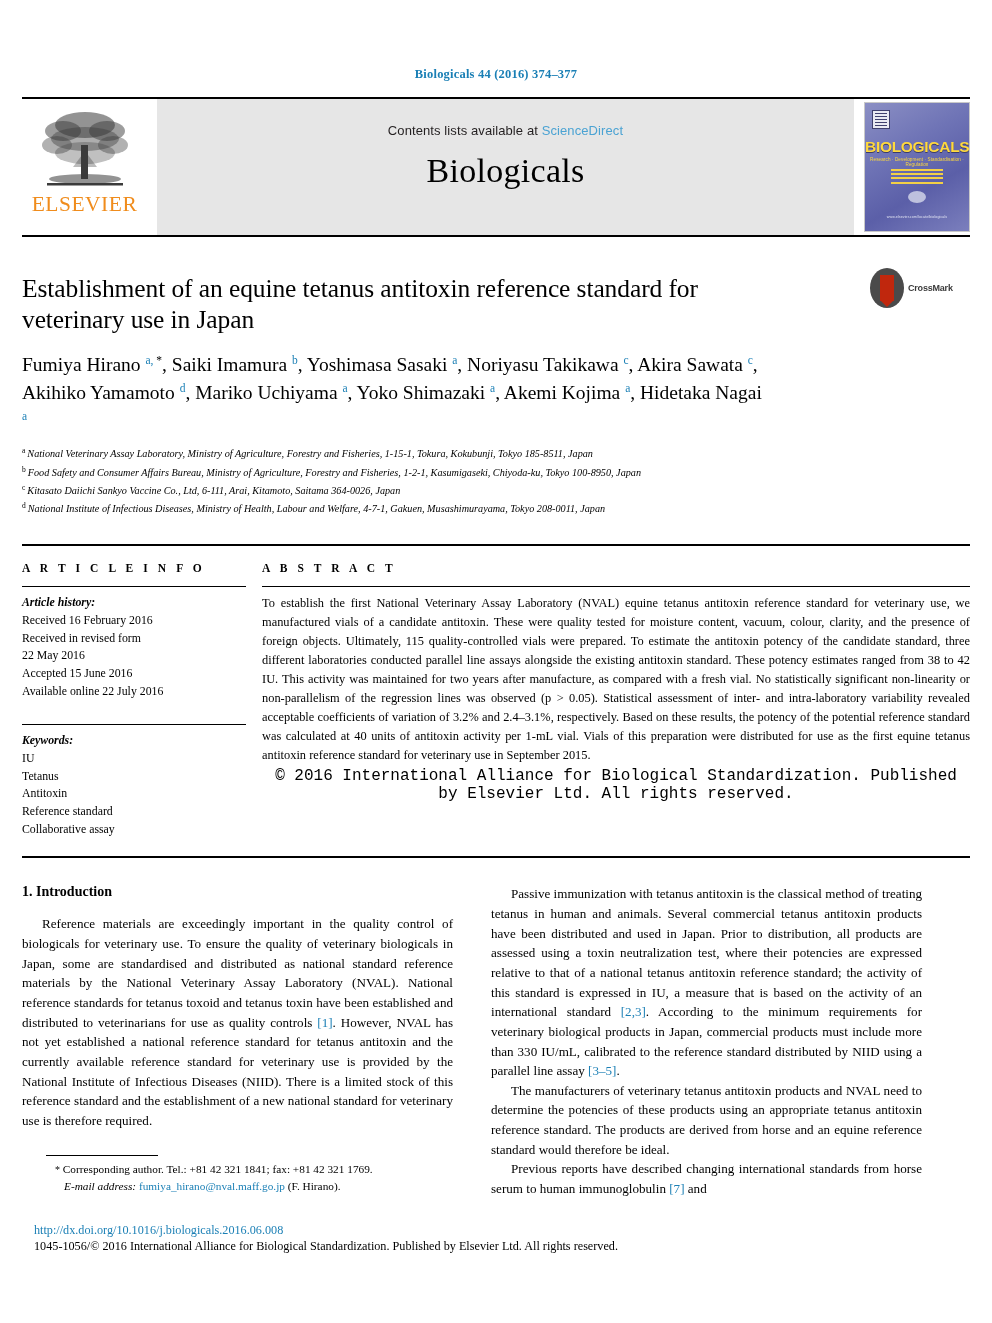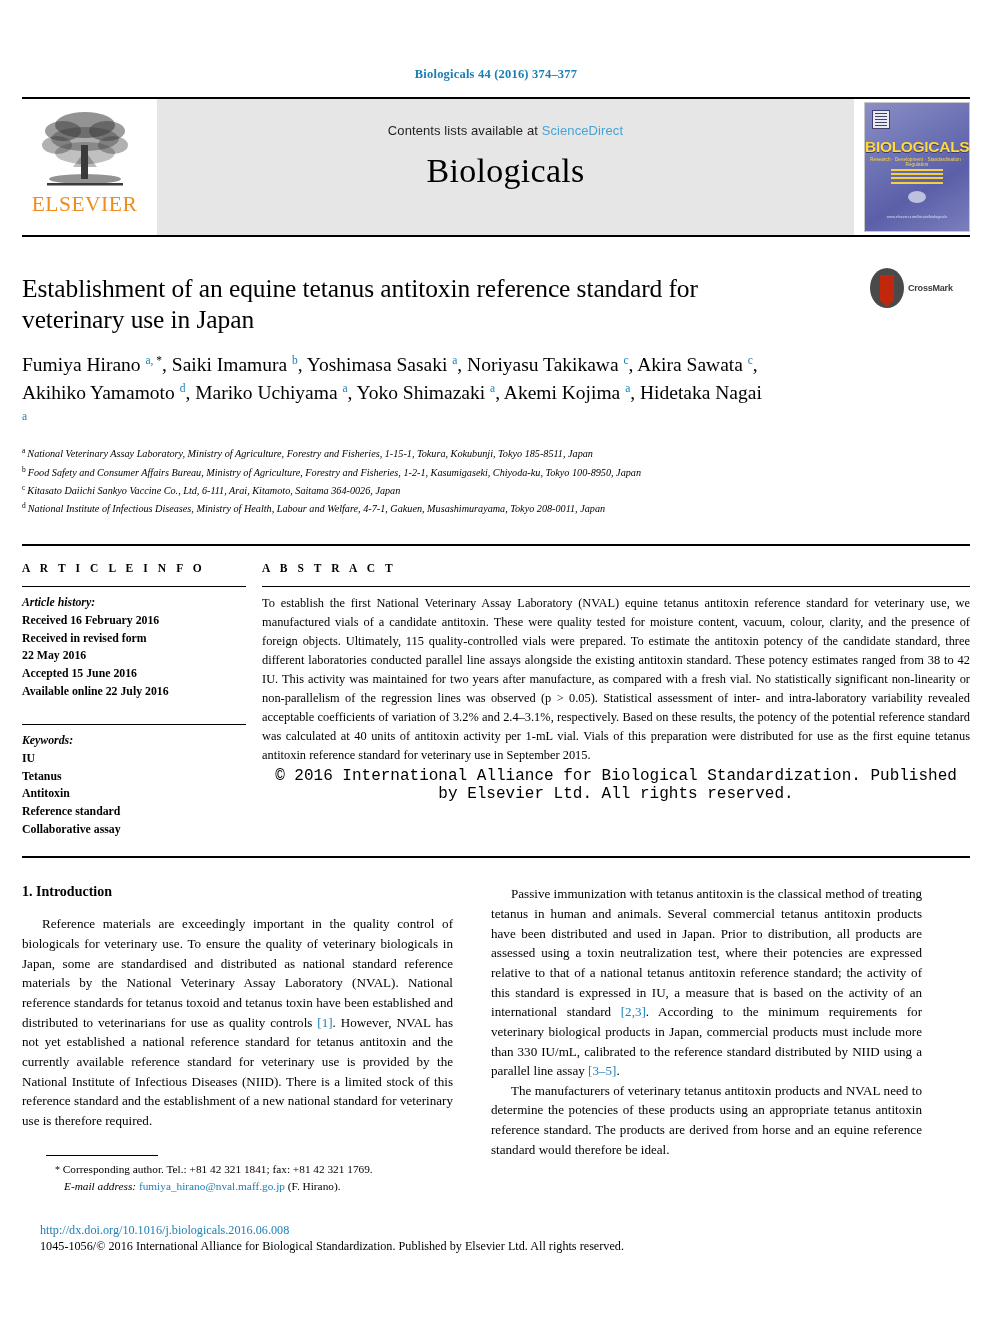--- a/index.html
+++ b/index.html
@@ -226,21 +226,21 @@
     font-family: "Liberation Serif", serif;
     font-weight: bold;
     font-size: 11.5px;
     letter-spacing: 3.6px;
     margin-bottom: 12px;
   }
   .thin-rule { border-top: 1.6px solid #000; margin-bottom: 7px; }
   .info-sub {
     font-style: italic; font-weight: bold; font-size: 11.8px; line-height: 1.5;
   }
-  .info-line { font-size: 11.8px; line-height: 1.5; font-weight: bold; }
+  .info-line { font-size: 11.8px; line-height: 1.5; }
   .kw-block { margin-top: 24px; }
   .abstract-text {
     font-size: 12.4px;
     line-height: 1.53;
     text-align: justify;
   }
   .abstract-copy {
     font-size: 16px;
     text-align: center;
     margin-top: 2px;
@@ -285,21 +285,21 @@
     line-height: 1.45;
     text-indent: -9px;
     padding-left: 18px;
   }
   .footnote .fn-star { font-size: 10px; }
   .footnote em { font-style: italic; }
   .fn-mail { color: #1a7fb5; }
 
   .page-foot {
     position: absolute;
-    left: 40px;
+    left: 34px;
     top: 1222px;
     width: 900px;
   }
   .doi-line {
     color: #1a7fb5;
     font-size: 12.2px;
     line-height: 1.35;
   }
   .issn-line {
     font-size: 12.2px;
@@ -418,20 +418,21 @@
         <span>Introduction</span>
       </div>
       <div>
           <p class="para"><span>Reference materials are exceedingly important in the quality control of biologicals for veterinary use. To ensure the quality of veterinary biologicals in Japan, some are standardised and distributed as national standard reference materials by the National Veterinary Assay Laboratory (NVAL). National reference standards for tetanus toxoid and tetanus toxin have been established and distributed to veterinarians for use as quality controls </span><span class="cite">[1]</span><span>. However, NVAL has not yet established a national reference standard for tetanus antitoxin and the currently available reference standard for veterinary use is provided by the National Institute of Infectious Diseases (NIID). There is a limited stock of this reference standard and the establishment of a new national standard for veterinary use is therefore required.</span></p>
         </div>
     </div>
     <div class="col">
       <div>
           <p class="para"><span>Passive immunization with tetanus antitoxin is the classical method of treating tetanus in human and animals. Several commercial tetanus antitoxin products have been distributed and used in Japan. Prior to distribution, all products are assessed using a toxin neutralization test, where their potencies are expressed relative to that of a national tetanus antitoxin reference standard; the activity of this standard is expressed in IU, a measure that is based on the activity of an international standard </span><span class="cite">[2,3]</span><span>. According to the minimum requirements for veterinary biological products in Japan, commercial products must include more than 330 IU/mL, calibrated to the reference standard distributed by NIID using a parallel line assay </span><span class="cite">[3–5]</span><span>.</span></p>
           <p class="para"><span>The manufacturers of veterinary tetanus antitoxin products and NVAL need to determine the potencies of these products using an appropriate tetanus antitoxin reference standard. The products are derived from horse and an equine reference standard would therefore be ideal.</span></p>
+          <p class="para"><span>Previous reports have described changing international standards from horse serum to human immunoglobulin </span><span class="cite">[7]</span><span> and</span></p>
         </div>
     </div>
   </div>
 
   <div class="footnote-wrap">
     <div class="fn-rule"></div>
     <div class="footnote">
       <span class="fn-star">*</span>
       <span>Corresponding author. Tel.: +81 42 321 1841; fax: +81 42 321 1769.</span>
     </div>

